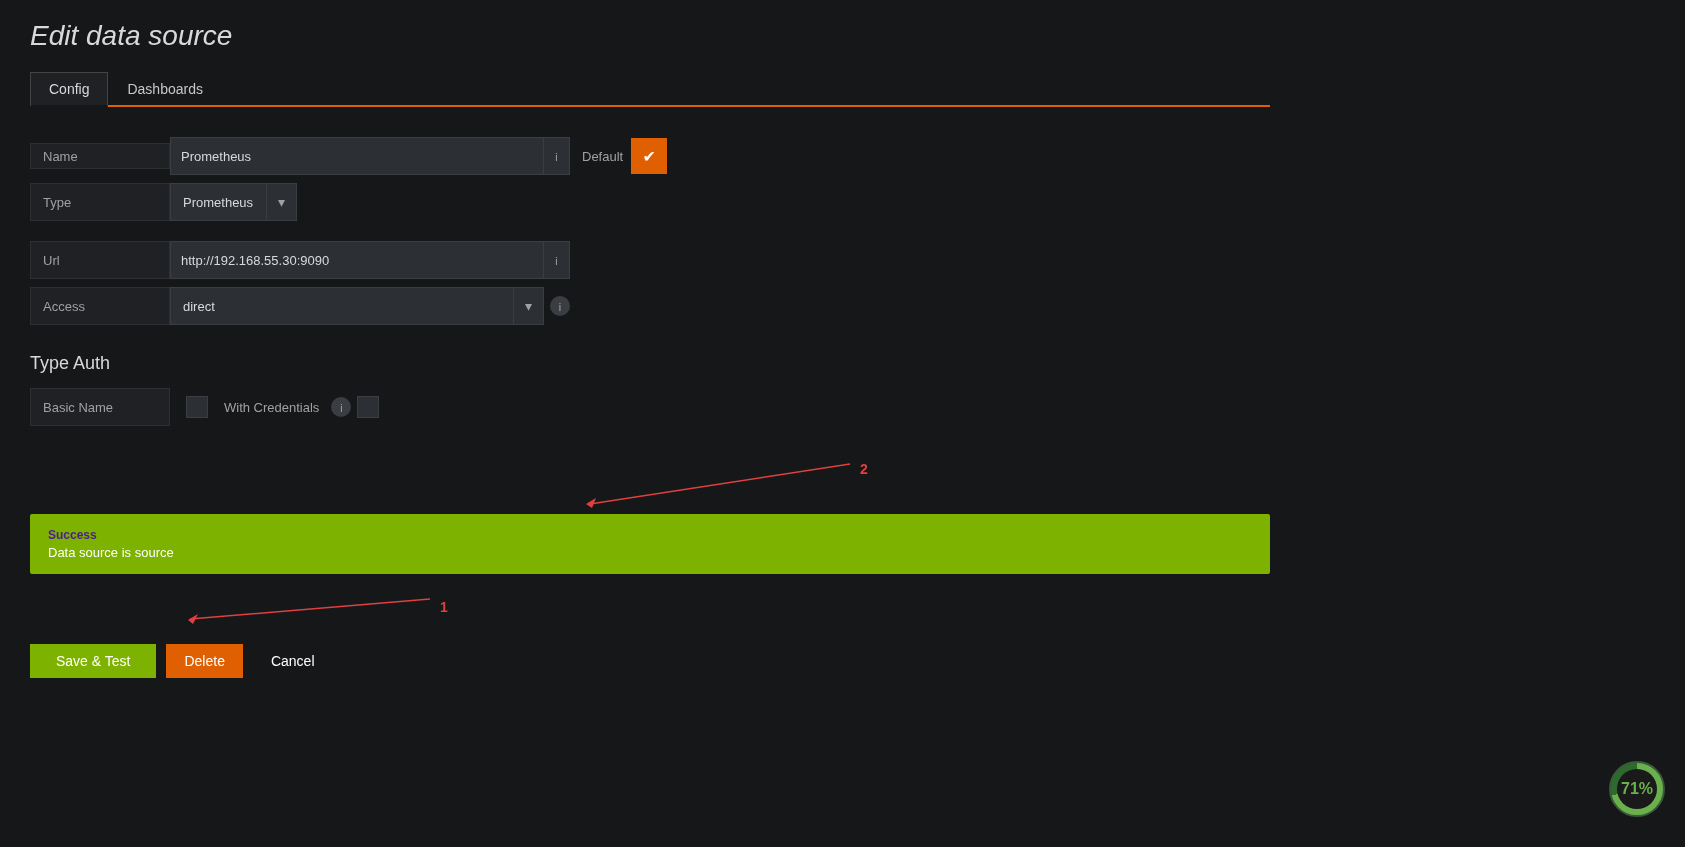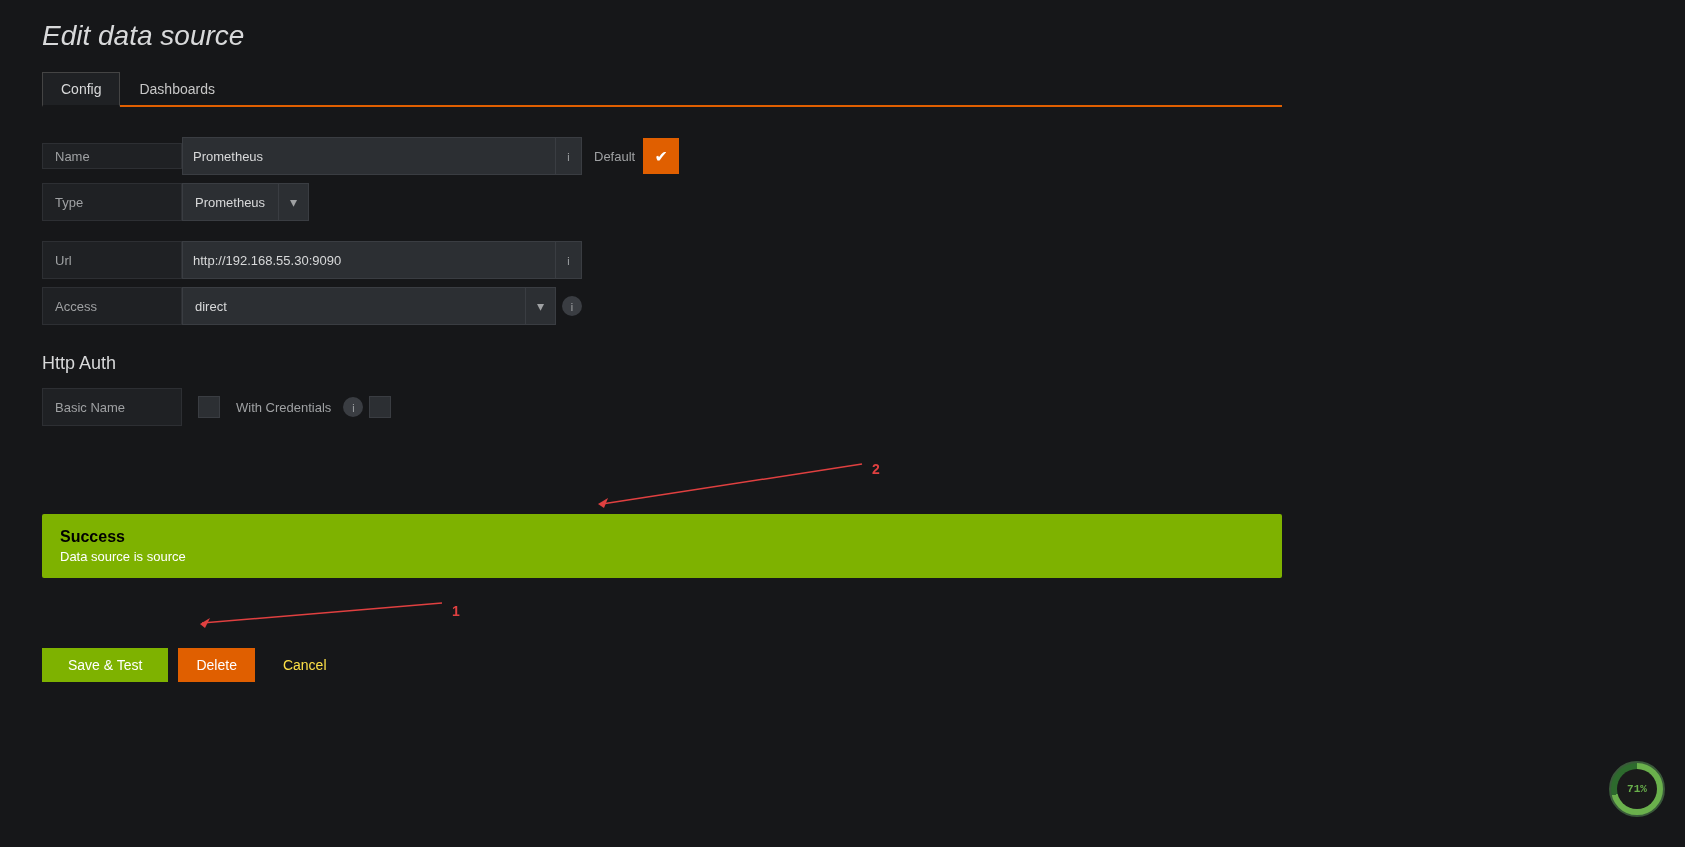--- a/index.html
+++ b/index.html
@@ -275,22 +275,22 @@
     .success-banner {
       background: #7eb200;
       padding: 14px 18px;
       border-radius: 2px;
       margin-bottom: 20px;
       max-width: 1240px;
     }
 
     .success-title {
       font-weight: bold;
-      font-size: 16px;
-      color: #000000;
+      font-size: 12px;
+      color: #4c1d95;
       margin-bottom: 3px;
     }
 
     .success-msg {
       font-size: 13px;
       color: #fff;
     }
 
     
     .bottom-buttons {
@@ -315,30 +315,29 @@
       color: #fff;
       border: none;
       padding: 9px 18px;
       font-size: 14px;
       cursor: pointer;
       font-weight: 500;
     }
 
     .btn-cancel {
       background: transparent;
-      color: #fde047;
+      color: #ffffff;
       border: none;
       padding: 9px 18px;
       font-size: 14px;
       cursor: pointer;
     }
 
     .relative-container {
       position: relative;
-      margin-left: 12px;
     }
 
     
     .progress-circle {
       position: fixed;
       bottom: 30px;
       right: 20px;
       width: 56px;
       height: 56px;
       border-radius: 50%;
@@ -350,24 +349,23 @@
     }
 
     .progress-inner {
       width: 40px;
       height: 40px;
       background: #1a1a1a;
       border-radius: 50%;
       display: flex;
       align-items: center;
       justify-content: center;
-      font-size: 11px;
+      font-size: 16px;
       font-weight: bold;
       color: #6ab04c;
-      font-family: Liberation Mono, monospace;
     }
 
     .url-input-wrap {
       display: flex;
       align-items: center;
       flex: 1;
       max-width: 400px;
     }
     .url-input {
       flex: 1;
@@ -440,21 +438,21 @@
           <span>▾</span>
         </div>
         <div class="info-icon" style="margin-left:6px;">
           <span>ℹ</span>
         </div>
       </div>
     </div>
   </div>
 
   <div class="form-section">
-    <div class="section-title">Http Auth</div>
+    <div class="section-title">Type Auth</div>
 
     <div class="auth-row">
       <div class="auth-label-box">Basic Name</div>
       <div class="checkbox-unchecked"></div>
 
       <div class="with-credentials-label">
         <span>With Credentials</span>
         <div class="info-icon">
           <span>ℹ</span>
         </div>

